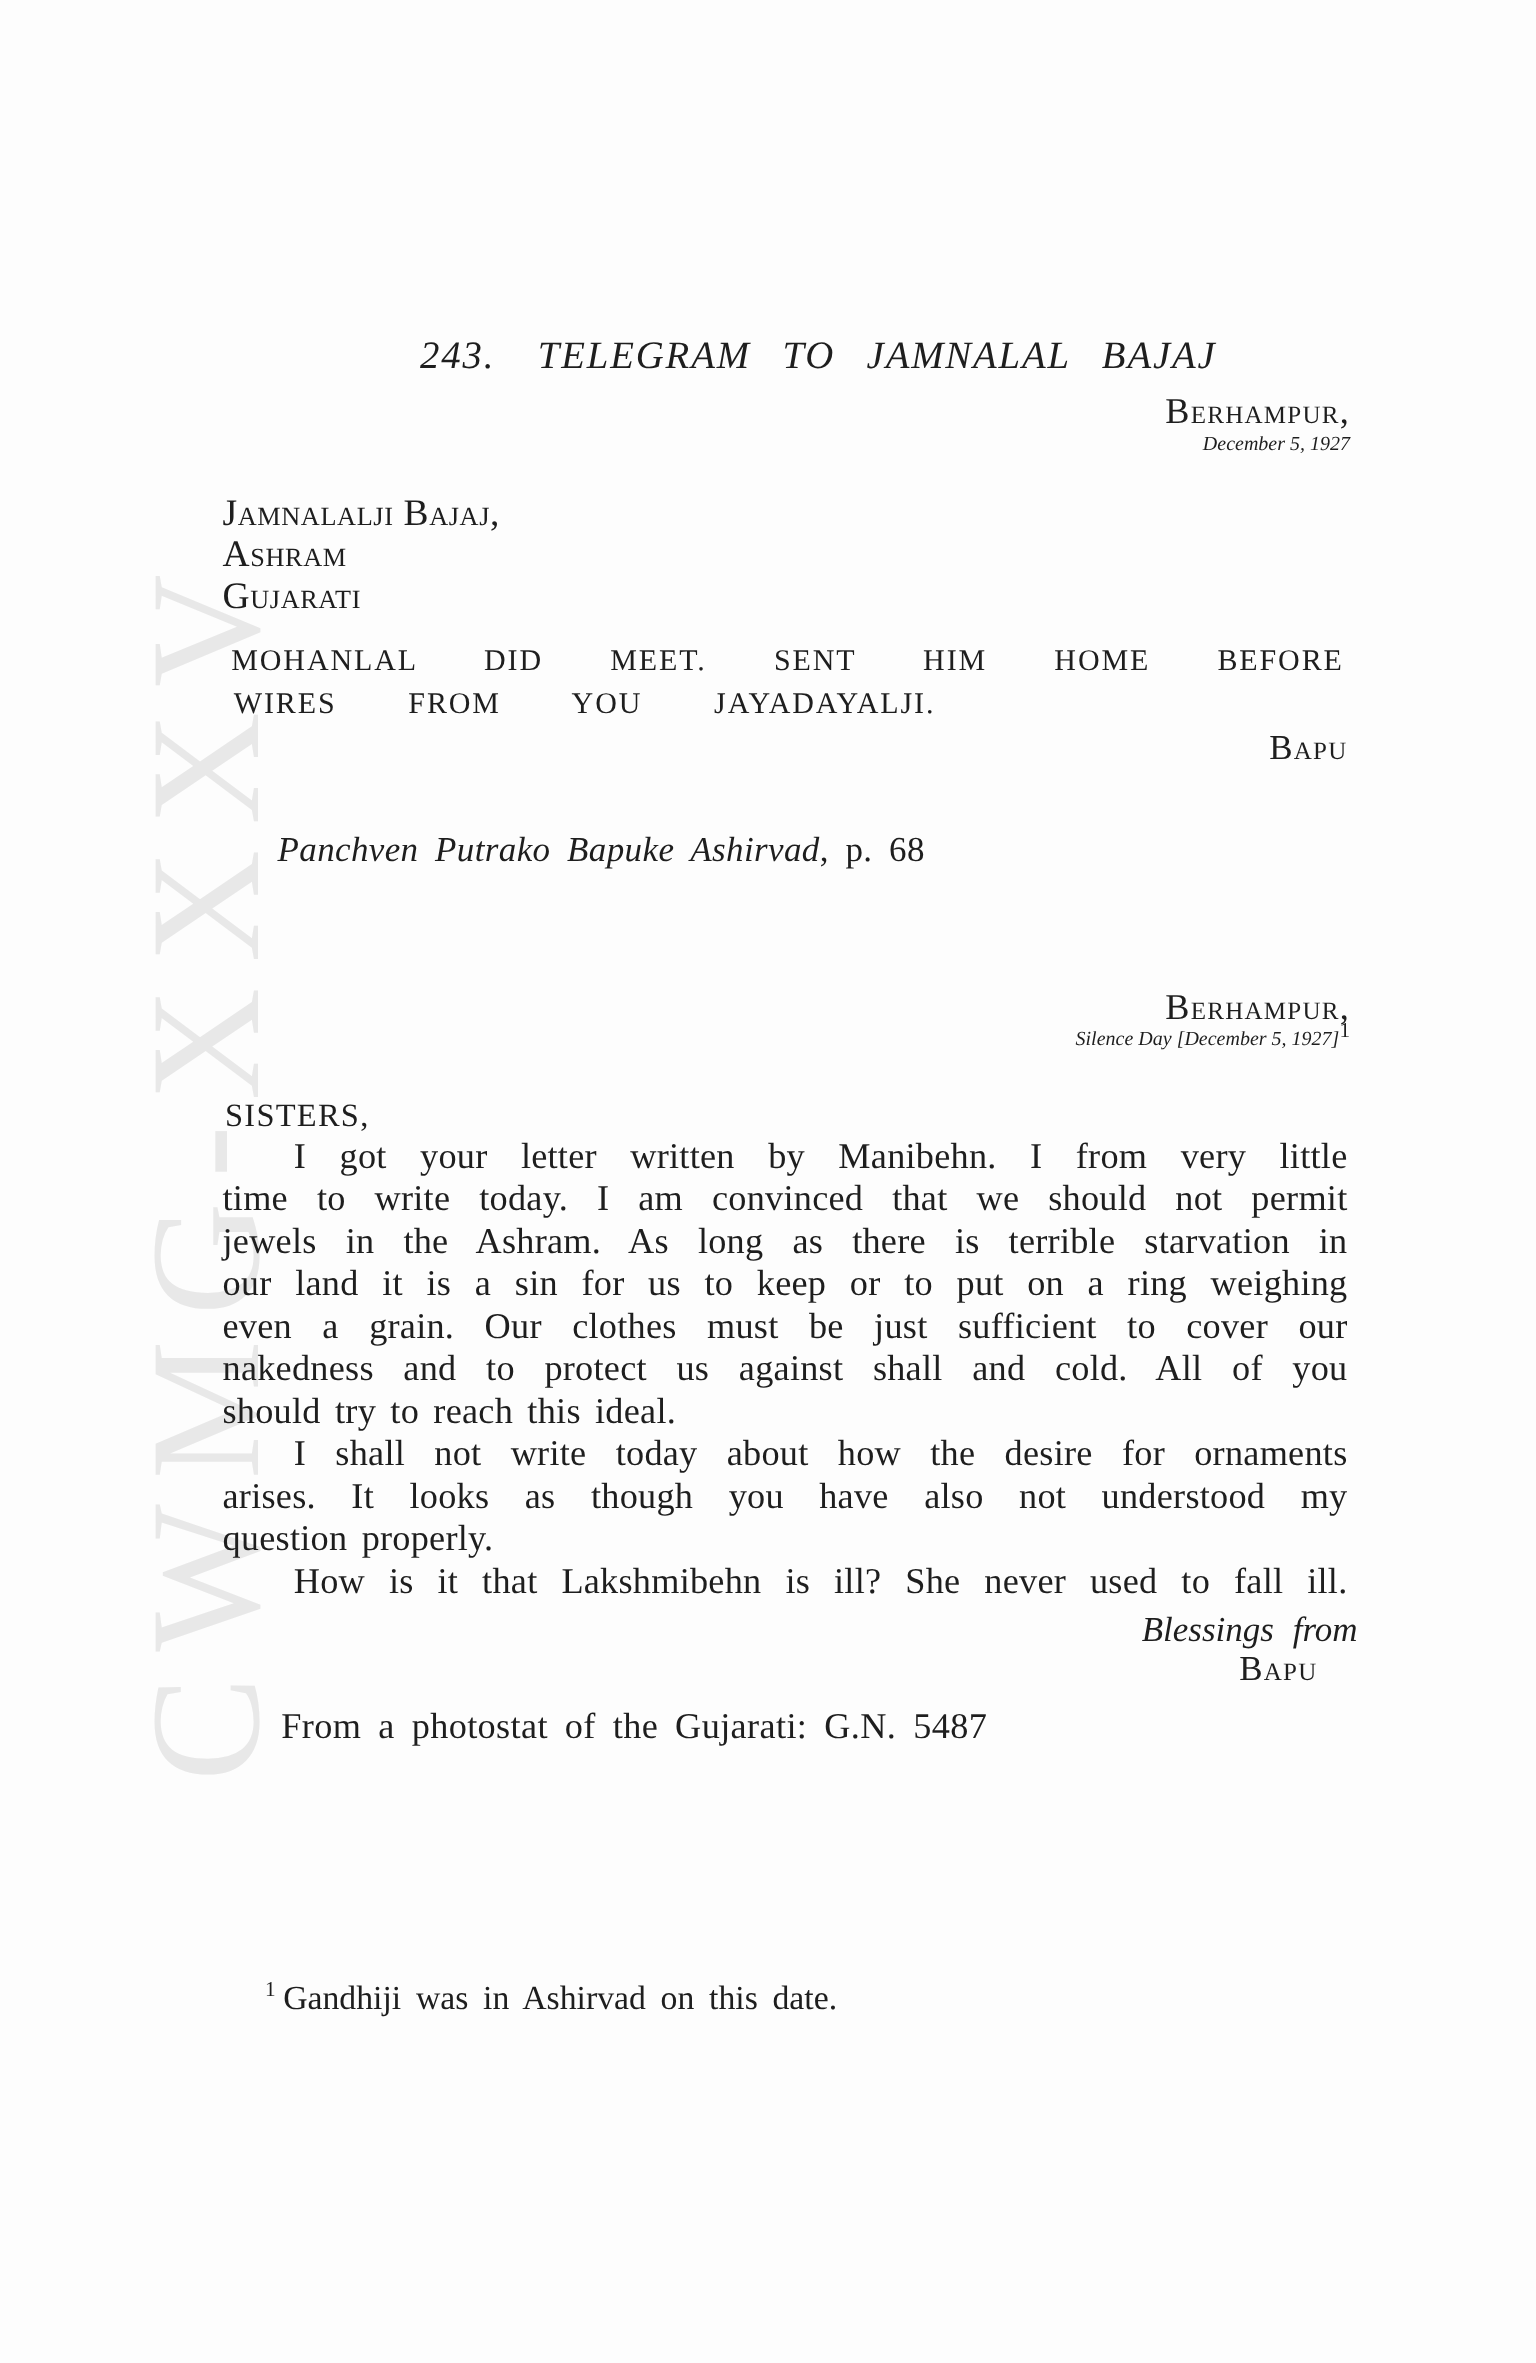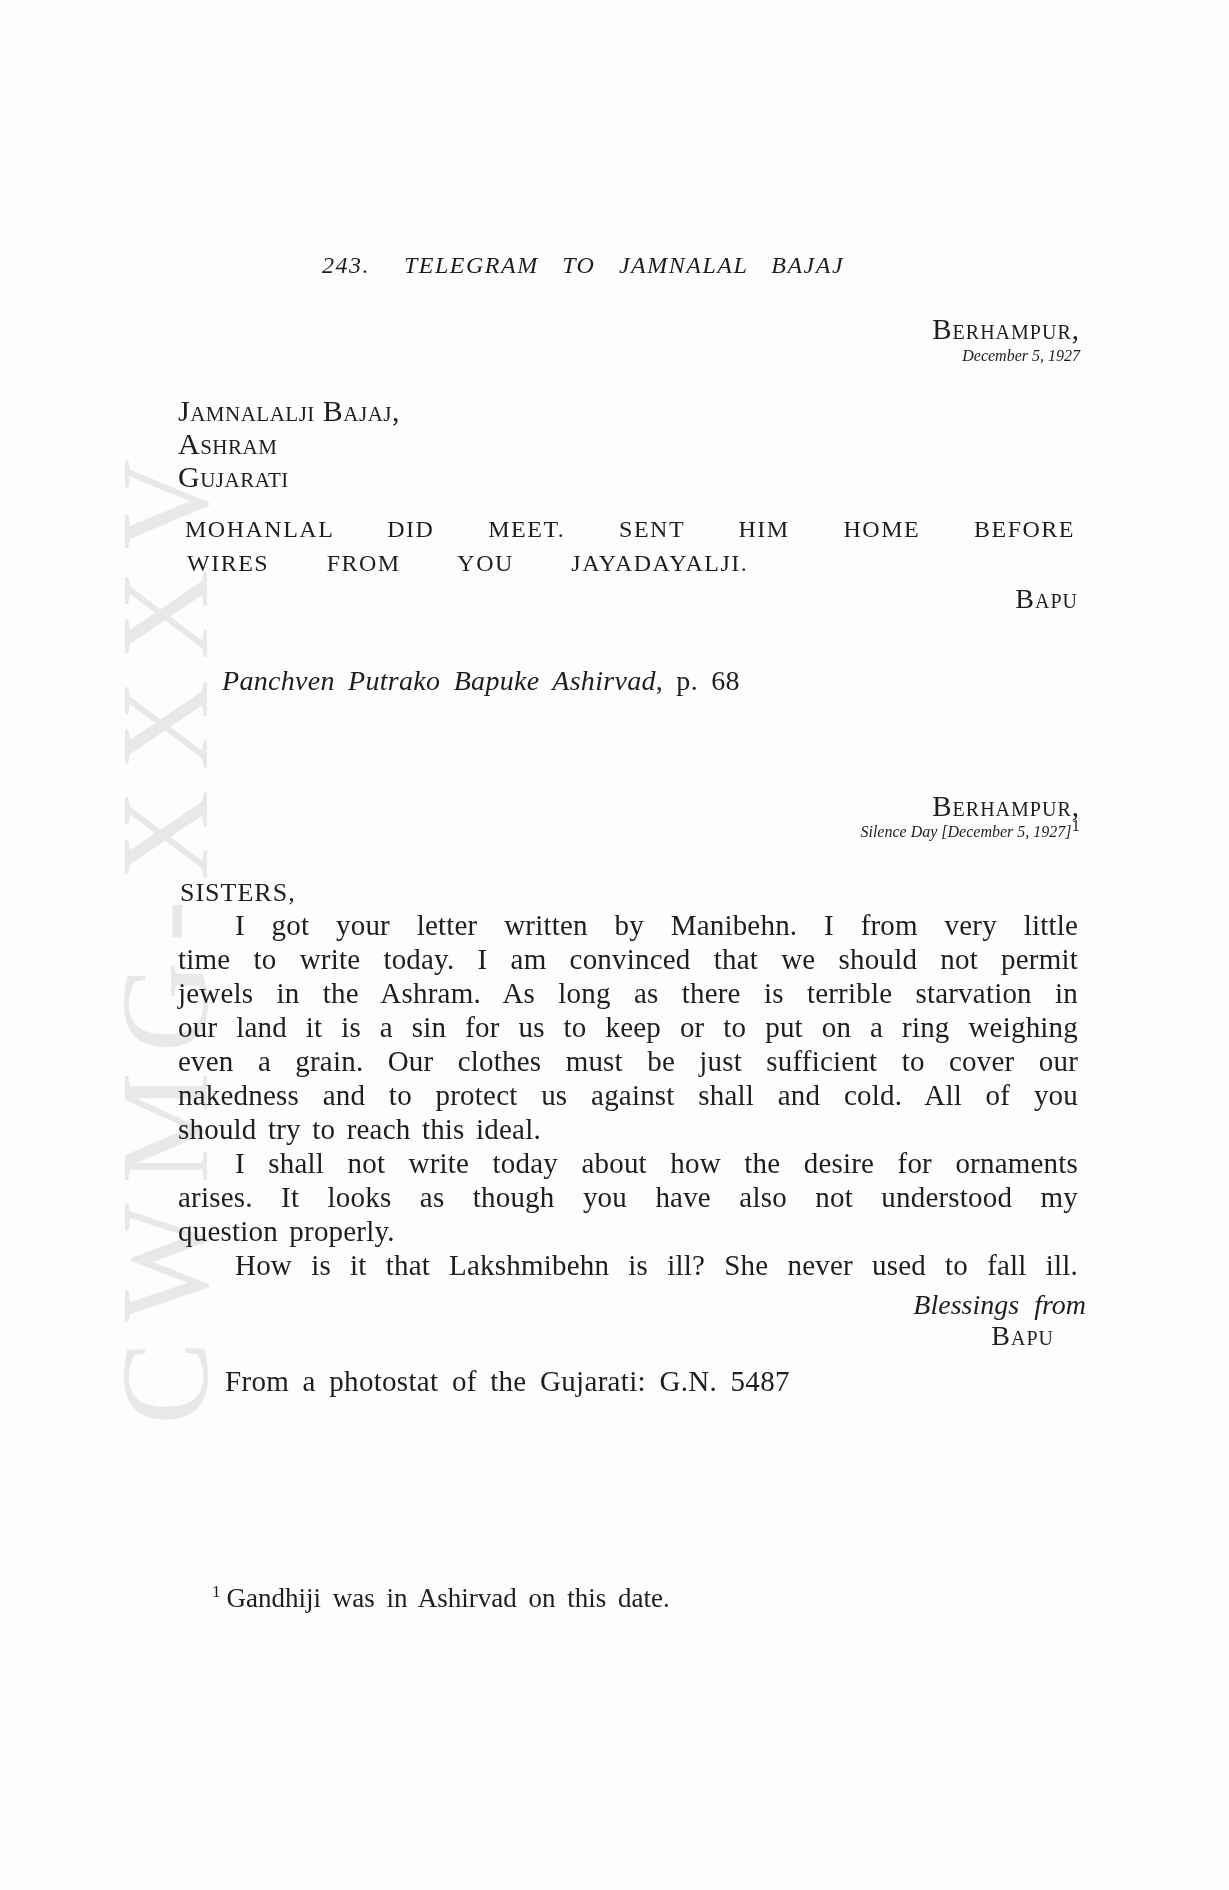--- a/index.html
+++ b/index.html
@@ -31,26 +31,26 @@
     white-space:nowrap;
     user-select:none;
   }
   .abs{position:absolute;}
   .it{font-style:italic;}
   .sc{font-variant:small-caps;}
 
   
   .entry-title{
     font-style:italic;
-    font-size:24px;
+    font-size:31px;
     letter-spacing:1.5px;
     word-spacing:16px;
     white-space:nowrap;
     font-weight:normal;
-    margin:2px;
+    margin:16px;
   }
   .entry-title .num{margin-right:34px;}
   .t243{left:320px;top:250px;}
   .t244{left:365px;top:732px;}
 
   
   .dateline{right:149px;text-align:right;}
   .place{font-size:29px;letter-spacing:1px;}
   .dl1-place{top:313px;}
   .dl1-date{top:347px;}

